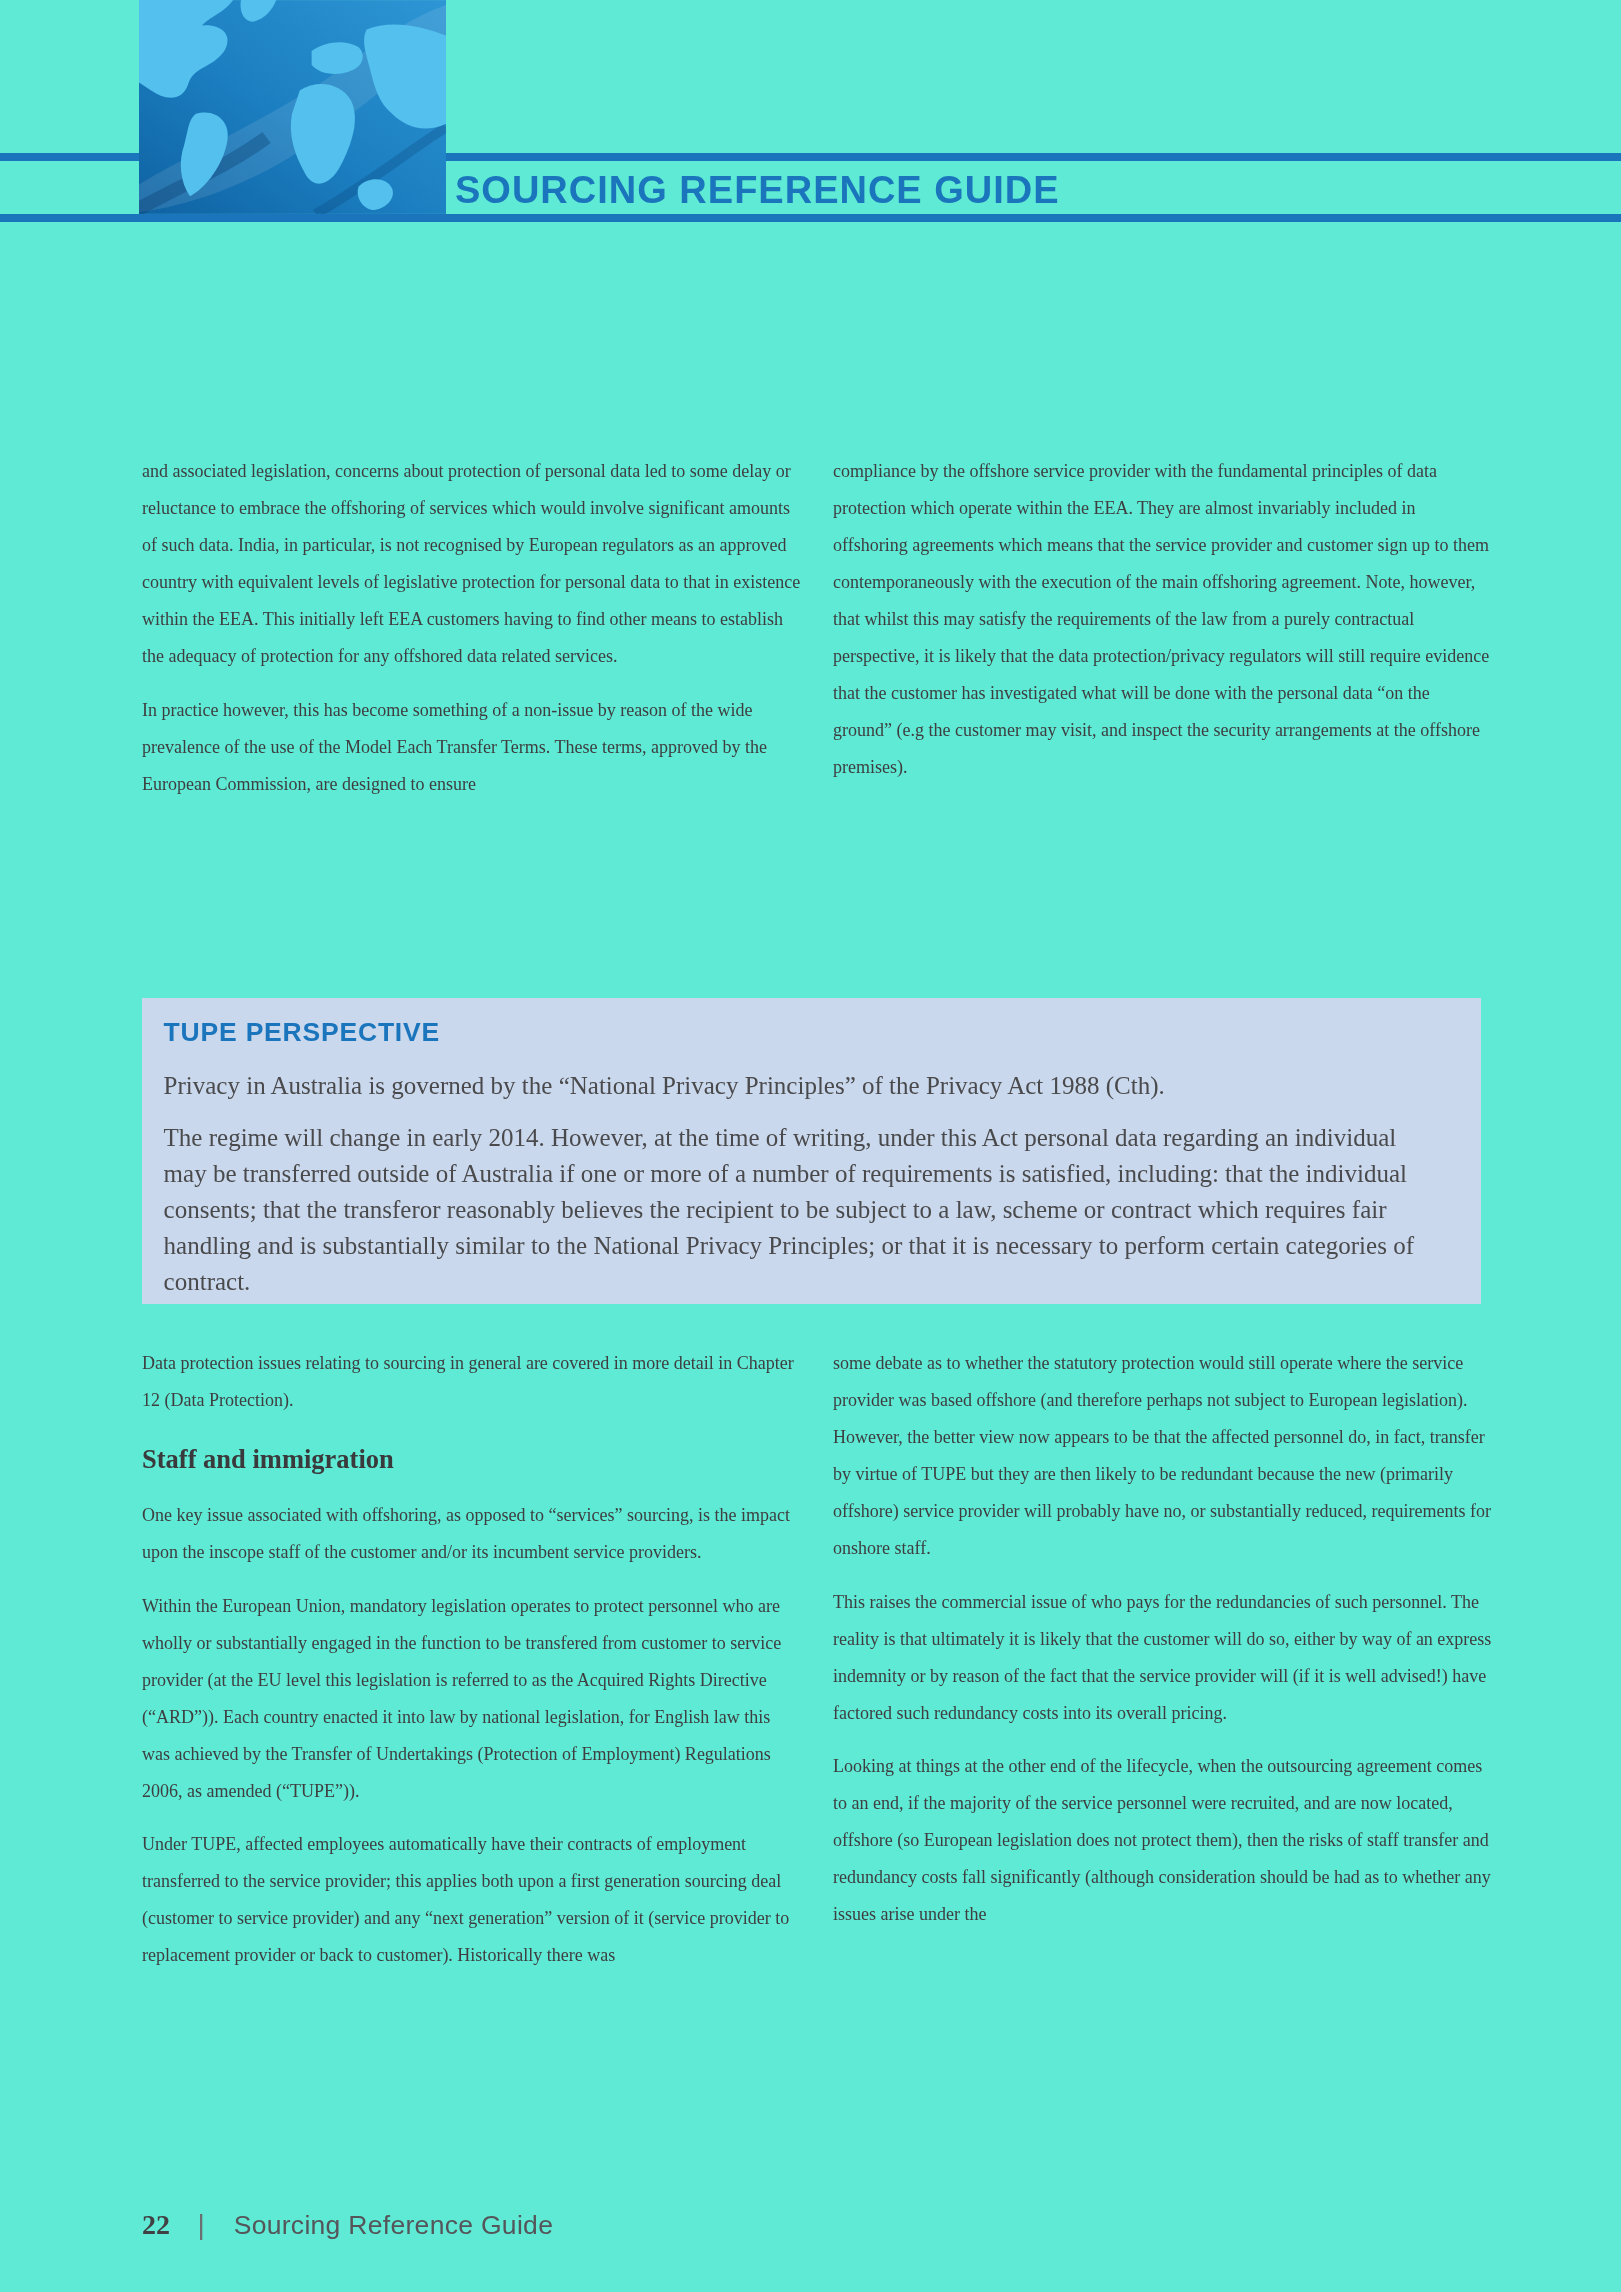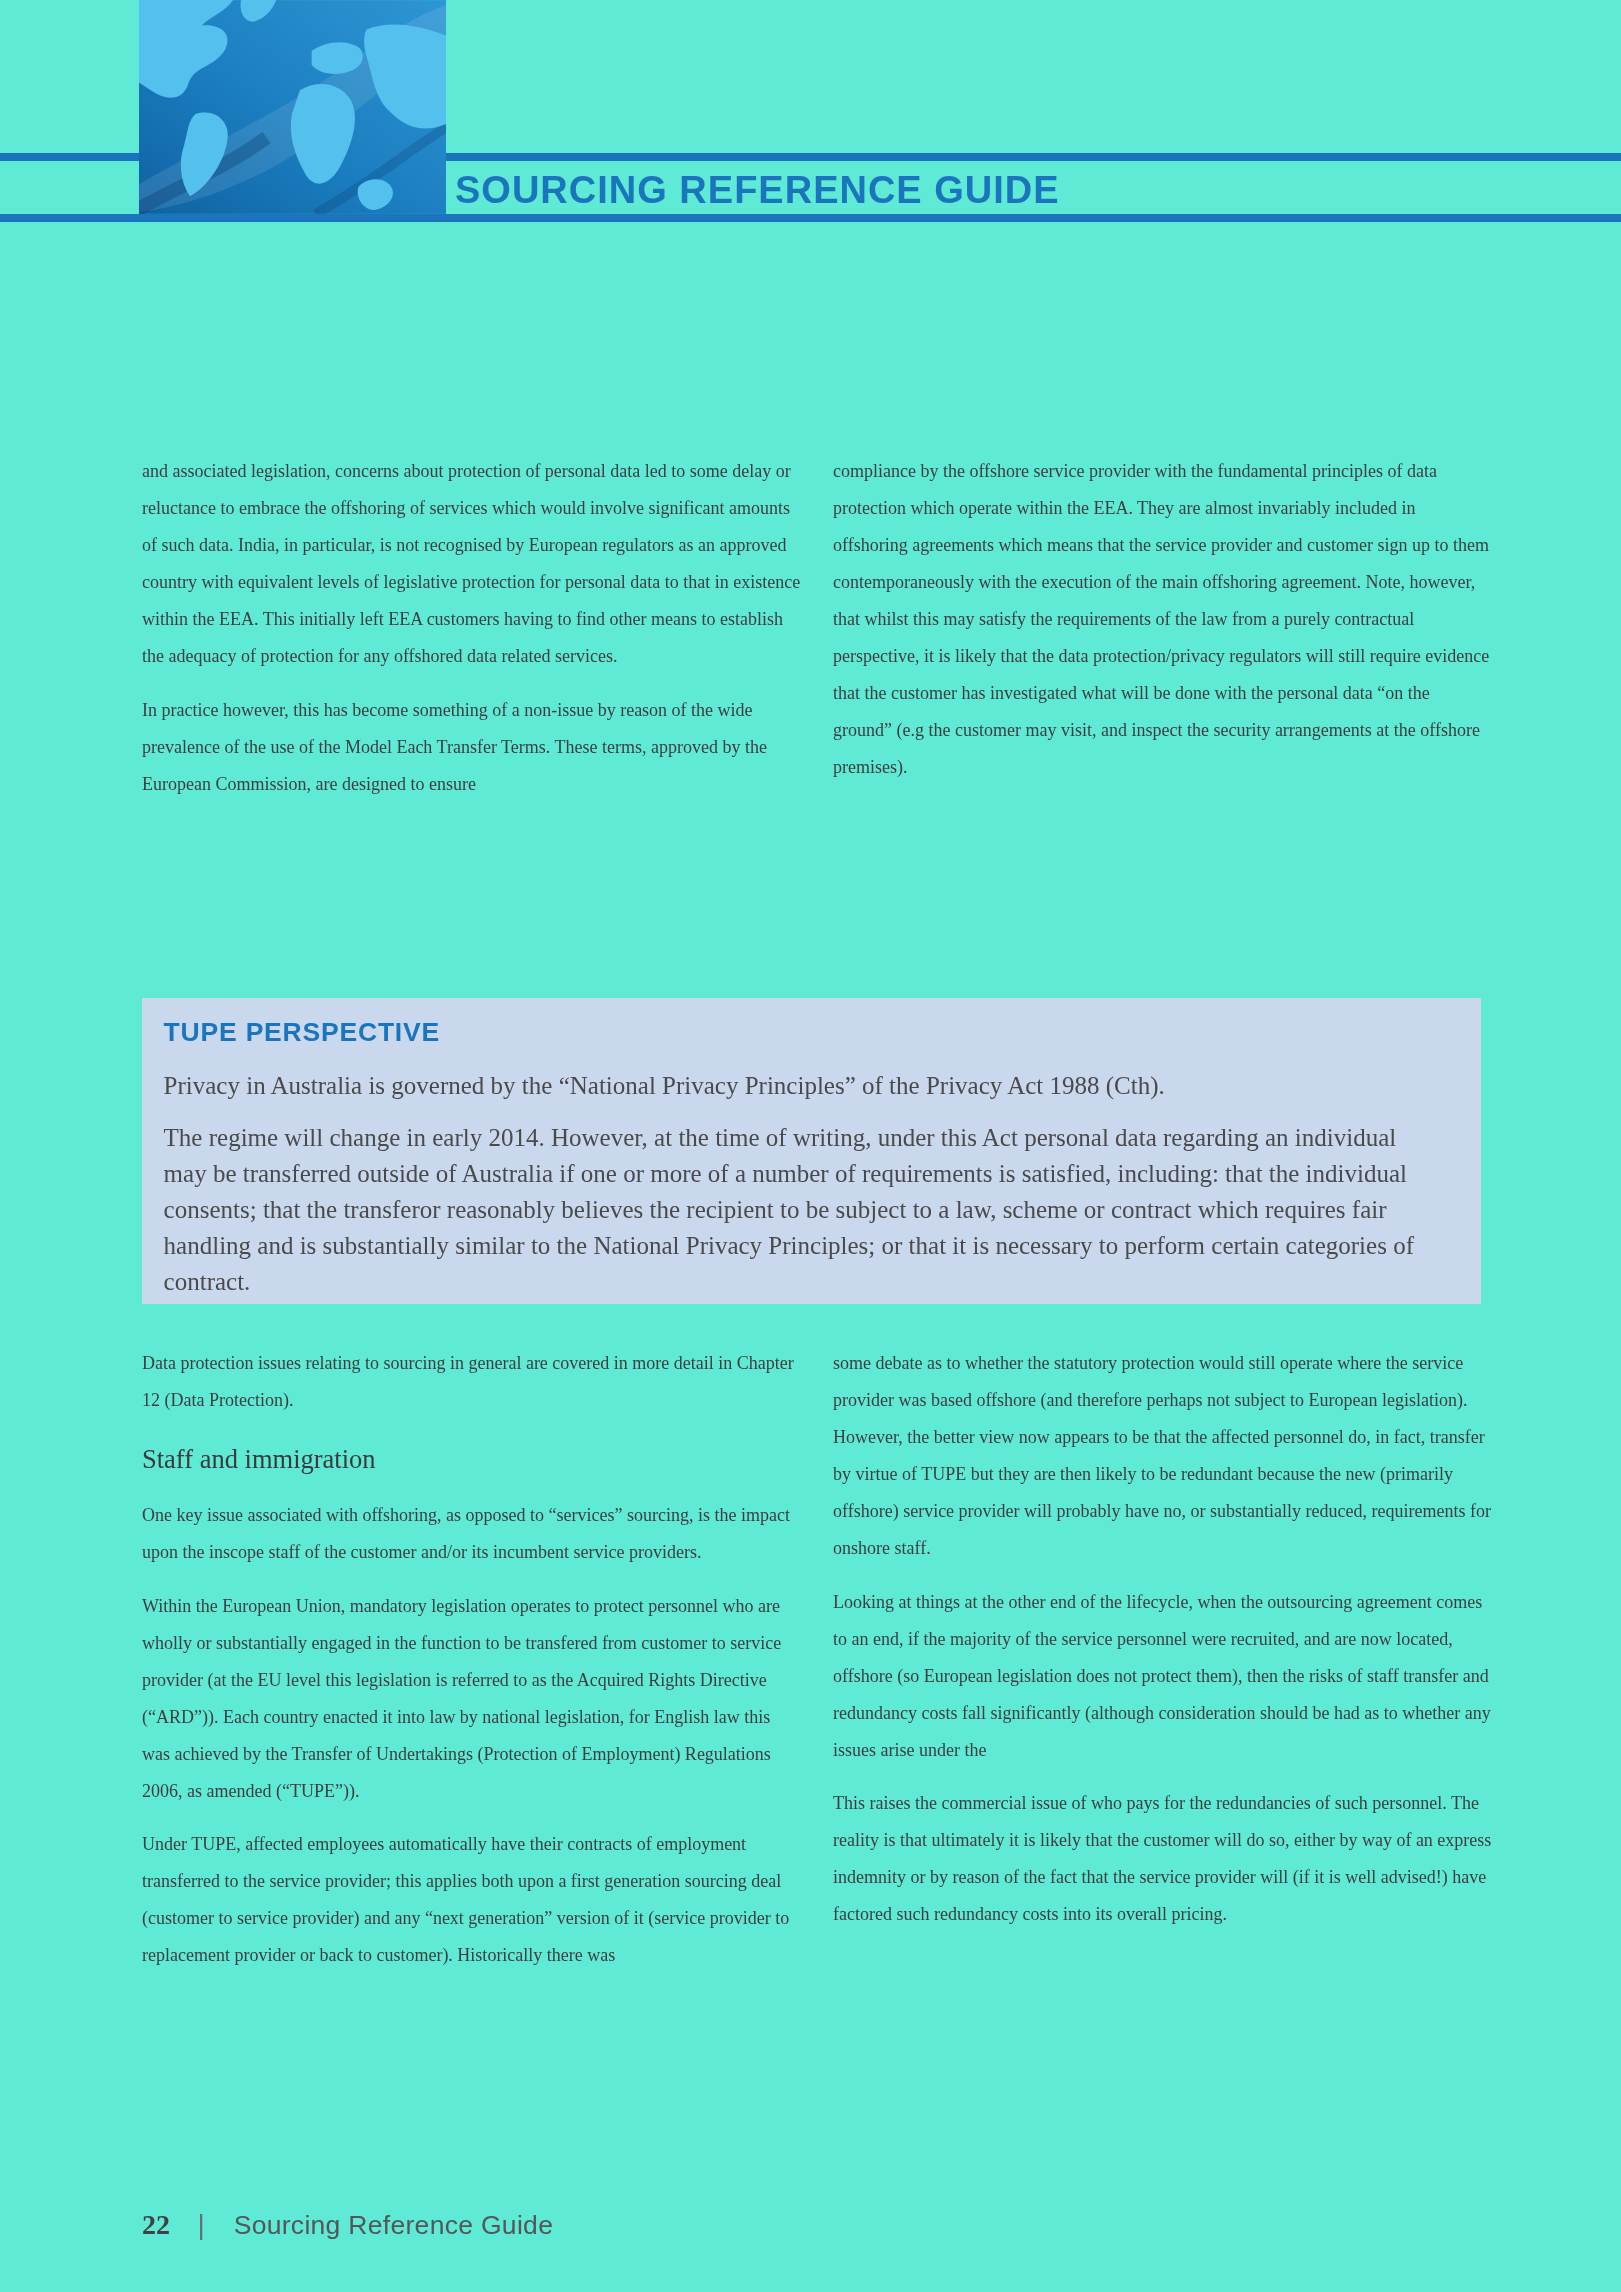--- a/index.html
+++ b/index.html
@@ -16,21 +16,21 @@
          font-family:"Liberation Sans",sans-serif;font-weight:bold;font-size:38px;
          letter-spacing:1px;color:#1b75bc;white-space:nowrap;}
 
   
   .col{position:absolute;width:659px;}
   .col p{margin:0 0 16.7px 0;font-size:18px;line-height:37px;}
   .col-left{left:142px;}
   .col-right{left:833px;}
   .top-block{top:453px;}
   .bottom-block{top:1345px;}
-  .subhead{margin:23.5px 0 21.6px 0;font-size:26.5px;line-height:33px;font-weight:normal;color:#3a3a3c;}
+  .subhead{margin:23.5px 0 21.6px 0;font-size:26.5px;line-height:33px;font-weight:bold;color:#3a3a3c;}
 
   
   .perspective-box{position:absolute;left:142px;top:998px;width:1339px;height:306px;
                    background:#c9d8ec;box-sizing:border-box;padding:19.6px 43px 15.7px 21.6px;overflow:hidden;}
   .perspective-box h2{margin:0 0 21.6px 0;font-family:"Liberation Sans",sans-serif;
                       font-size:26.5px;line-height:29px;font-weight:bold;letter-spacing:0.8px;color:#1a75bc;}
   .perspective-box p{margin:0 0 15.7px 0;font-size:25px;line-height:36px;color:#4a4a4c;}
 
   
   .footer{position:absolute;left:142px;top:2209px;display:flex;align-items:baseline;z-index:3;}
@@ -97,22 +97,22 @@
   <div class="col col-left bottom-block">
     <p>Data protection issues relating to sourcing in general are covered in more detail in Chapter 12 (Data Protection).</p>
     <h3 class="subhead">Staff and immigration</h3>
     <p>One key issue associated with offshoring, as opposed to “services” sourcing, is the impact upon the inscope staff of the customer and/or its incumbent service providers.</p>
     <p>Within the European Union, mandatory legislation operates to protect personnel who are wholly or substantially engaged in the function to be transfered from customer to service provider (at the EU level this legislation is referred to as the Acquired Rights Directive (“ARD”)). Each country enacted it into law by national legislation, for English law this was achieved by the Transfer of Undertakings (Protection of Employment) Regulations 2006, as amended (“TUPE”)).</p>
     <p>Under TUPE, affected employees automatically have their contracts of employment transferred to the service provider; this applies both upon a first generation sourcing deal (customer to service provider) and any “next generation” version of it (service provider to replacement provider or back to customer). Historically there was</p>
   </div>
 
   <div class="col col-right bottom-block">
     <p>some debate as to whether the statutory protection would still operate where the service provider was based offshore (and therefore perhaps not subject to European legislation). However, the better view now appears to be that the affected personnel do, in fact, transfer by virtue of TUPE but they are then likely to be redundant because the new (primarily offshore) service provider will probably have no, or substantially reduced, requirements for onshore staff.</p>
+    <p>This raises the commercial issue of who pays for the redundancies of such personnel. The reality is that ultimately it is likely that the customer will do so, either by way of an express indemnity or by reason of the fact that the service provider will (if it is well advised!) have factored such redundancy costs into its overall pricing.</p>
     <p>Looking at things at the other end of the lifecycle, when the outsourcing agreement comes to an end, if the majority of the service personnel were recruited, and are now located, offshore (so European legislation does not protect them), then the risks of staff transfer and redundancy costs fall significantly (although consideration should be had as to whether any issues arise under the</p>
-    <p>This raises the commercial issue of who pays for the redundancies of such personnel. The reality is that ultimately it is likely that the customer will do so, either by way of an express indemnity or by reason of the fact that the service provider will (if it is well advised!) have factored such redundancy costs into its overall pricing.</p>
   </div>
 
   <div class="footer">
     <span class="pagenum">22</span>
     <span class="sep">|</span>
     <span class="booktitle">Sourcing Reference Guide</span>
   </div>
 
 </div>
 

